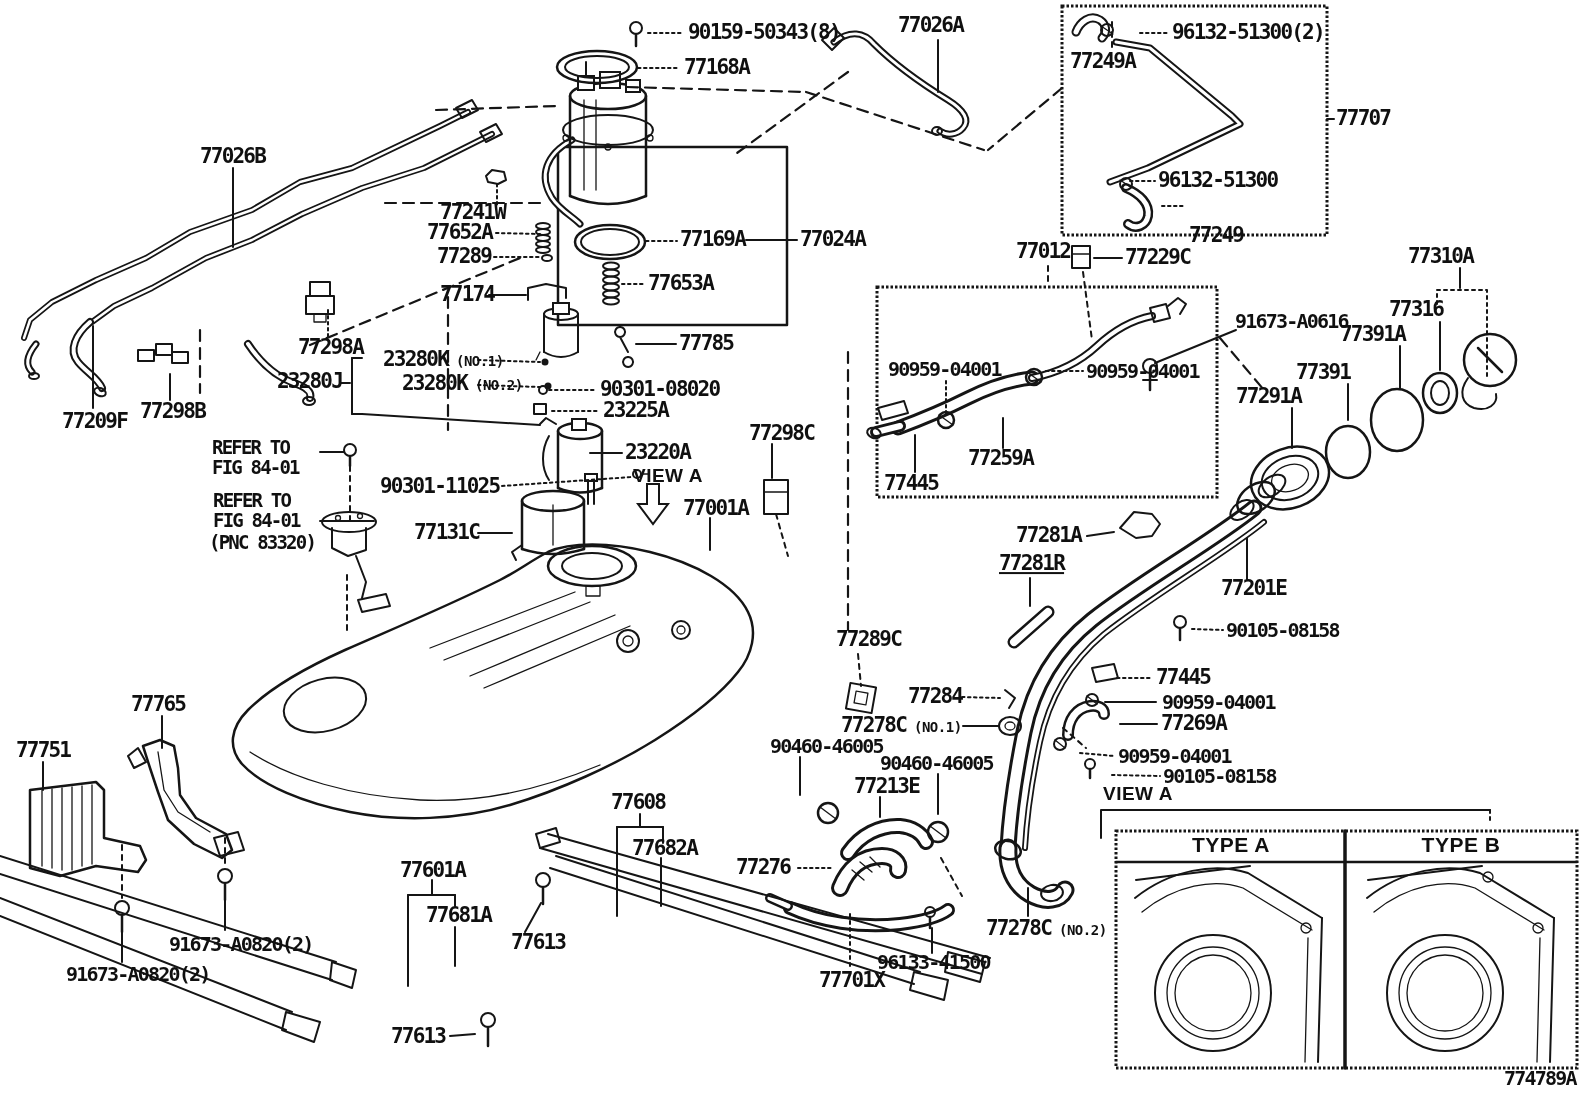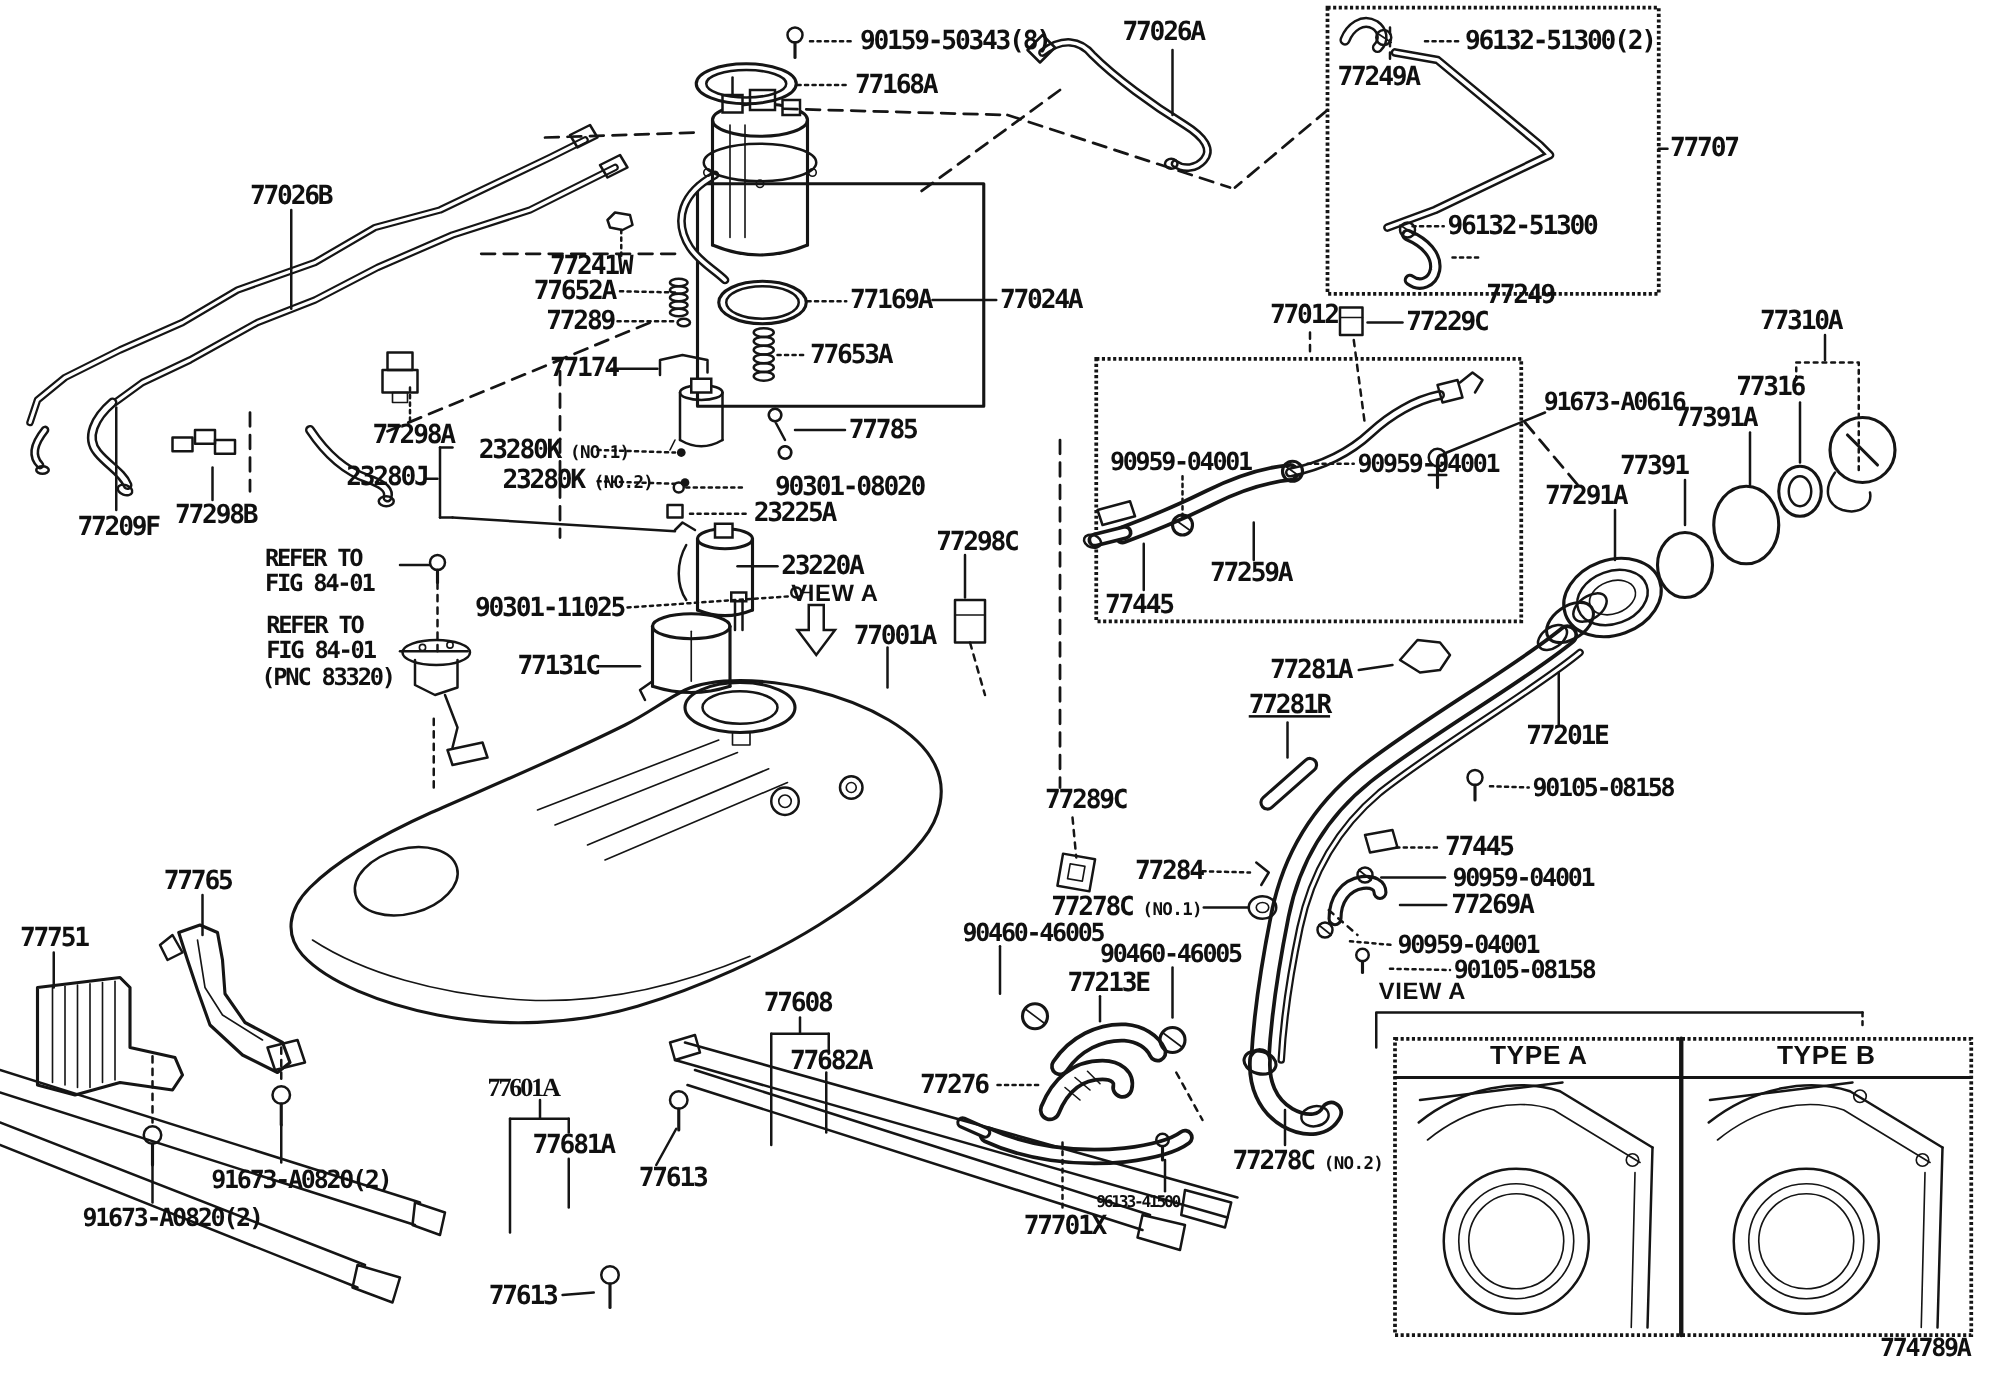--- a/index.html
+++ b/index.html
@@ -456,21 +456,21 @@
       <div class="lbl" style="left: 437px; top: 257px;">77289</div>
       <div class="lbl" style="left: 680px; top: 240px;">77169A</div>
       <div class="lbl" style="left: 800px; top: 240px;">77024A</div>
       <div class="lbl" style="left: 440px; top: 295px;">77174</div>
       <div class="lbl" style="left: 648px; top: 284px;">77653A</div>
       <div class="lbl" style="left: 298px; top: 348px;">77298A</div>
       <div class="lbl" style="left: 383px; top: 360px;">23280K<span class="sub"> (NO.1)</span></div>
       <div class="lbl" style="left: 277px; top: 382px;">23280J</div>
       <div class="lbl" style="left: 402px; top: 384px;">23280K<span class="sub"> (NO.2)</span></div>
       <div class="lbl" style="left: 679px; top: 344px;">77785</div>
-      <div class="lbl" style="left: 600px; top: 390px; margin-left: 20px;">90301-08020</div>
+      <div class="lbl" style="left: 600px; top: 390px;">90301-08020</div>
       <div class="lbl" style="left: 603px; top: 411px;">23225A</div>
       <div class="lbl" style="left: 62px; top: 422px;">77209F</div>
       <div class="lbl" style="left: 140px; top: 412px;">77298B</div>
       <div class="lbl" style="left: 1016px; top: 252px;">77012</div>
       <div class="lbl" style="left: 1125px; top: 258px;">77229C</div>
       <div class="lbl" style="left: 1235px; top: 321px; font-size: 20px;">91673-A0616</div>
       <div class="lbl" style="left: 888px; top: 369px; font-size: 20px;">90959-04001</div>
       <div class="lbl" style="left: 1086px; top: 371px; font-size: 20px;">90959-04001</div>
       <div class="lbl" style="left: 1408px; top: 257px;">77310A</div>
       <div class="lbl" style="left: 1389px; top: 310px;">77316</div>
@@ -503,27 +503,27 @@
       <div class="lbl" style="left: 770px; top: 746px; font-size: 20px;">90460-46005</div>
       <div class="lbl" style="left: 880px; top: 763px; font-size: 20px;">90460-46005</div>
       <div class="lbl" style="left: 1118px; top: 756px; font-size: 20px;">90959-04001</div>
       <div class="lbl" style="left: 1163px; top: 776px; font-size: 20px;">90105-08158</div>
       <div class="lbl sans" style="left: 1103px; top: 794px; font-size: 19px;">VIEW A</div>
       <div class="lbl" style="left: 854px; top: 787px;">77213E</div>
       <div class="lbl" style="left: 131px; top: 705px;">77765</div>
       <div class="lbl" style="left: 16px; top: 751px;">77751</div>
       <div class="lbl" style="left: 611px; top: 803px;">77608</div>
       <div class="lbl" style="left: 632px; top: 849px;">77682A</div>
-      <div class="lbl" style="left: 390px; top: 871px; font-family: Liberation Serif, serif;">77601A</div>
+      <div class="lbl" style="left: 400px; top: 871px;">77601A</div>
       <div class="lbl" style="left: 736px; top: 868px;">77276</div>
       <div class="lbl" style="left: 426px; top: 916px;">77681A</div>
       <div class="lbl" style="left: 511px; top: 943px;">77613</div>
       <div class="lbl" style="left: 169px; top: 944px; font-size: 20px;">91673-A0820(2)</div>
       <div class="lbl" style="left: 986px; top: 929px;">77278C<span class="sub"> (NO.2)</span></div>
       <div class="lbl" style="left: 66px; top: 974px; font-size: 20px;">91673-A0820(2)</div>
-      <div class="lbl" style="left: 877px; top: 962px; font-size: 13px;">96133-41500</div>
+      <div class="lbl" style="left: 877px; top: 962px; font-size: 20px;">96133-41500</div>
       <div class="lbl" style="left: 819px; top: 981px;">77701X</div>
       <div class="lbl" style="left: 391px; top: 1037px;">77613</div>
       <div class="lbl sans ctr" style="left: 1231px; top: 845px; font-size: 21px;">TYPE A</div>
       <div class="lbl sans ctr" style="left: 1461px; top: 845px; font-size: 21px;">TYPE B</div>
       <div class="lbl" style="left: 1504px; top: 1078px; font-size: 20px;">774789A</div>
     </div>
 </div>
 
 </body></html>

